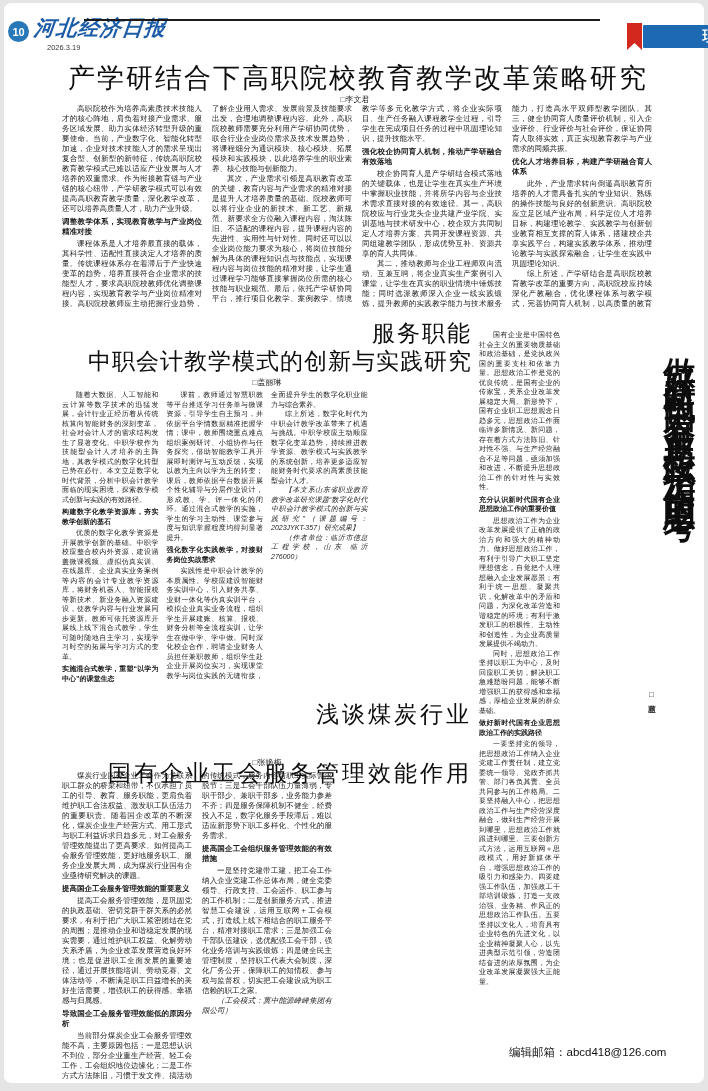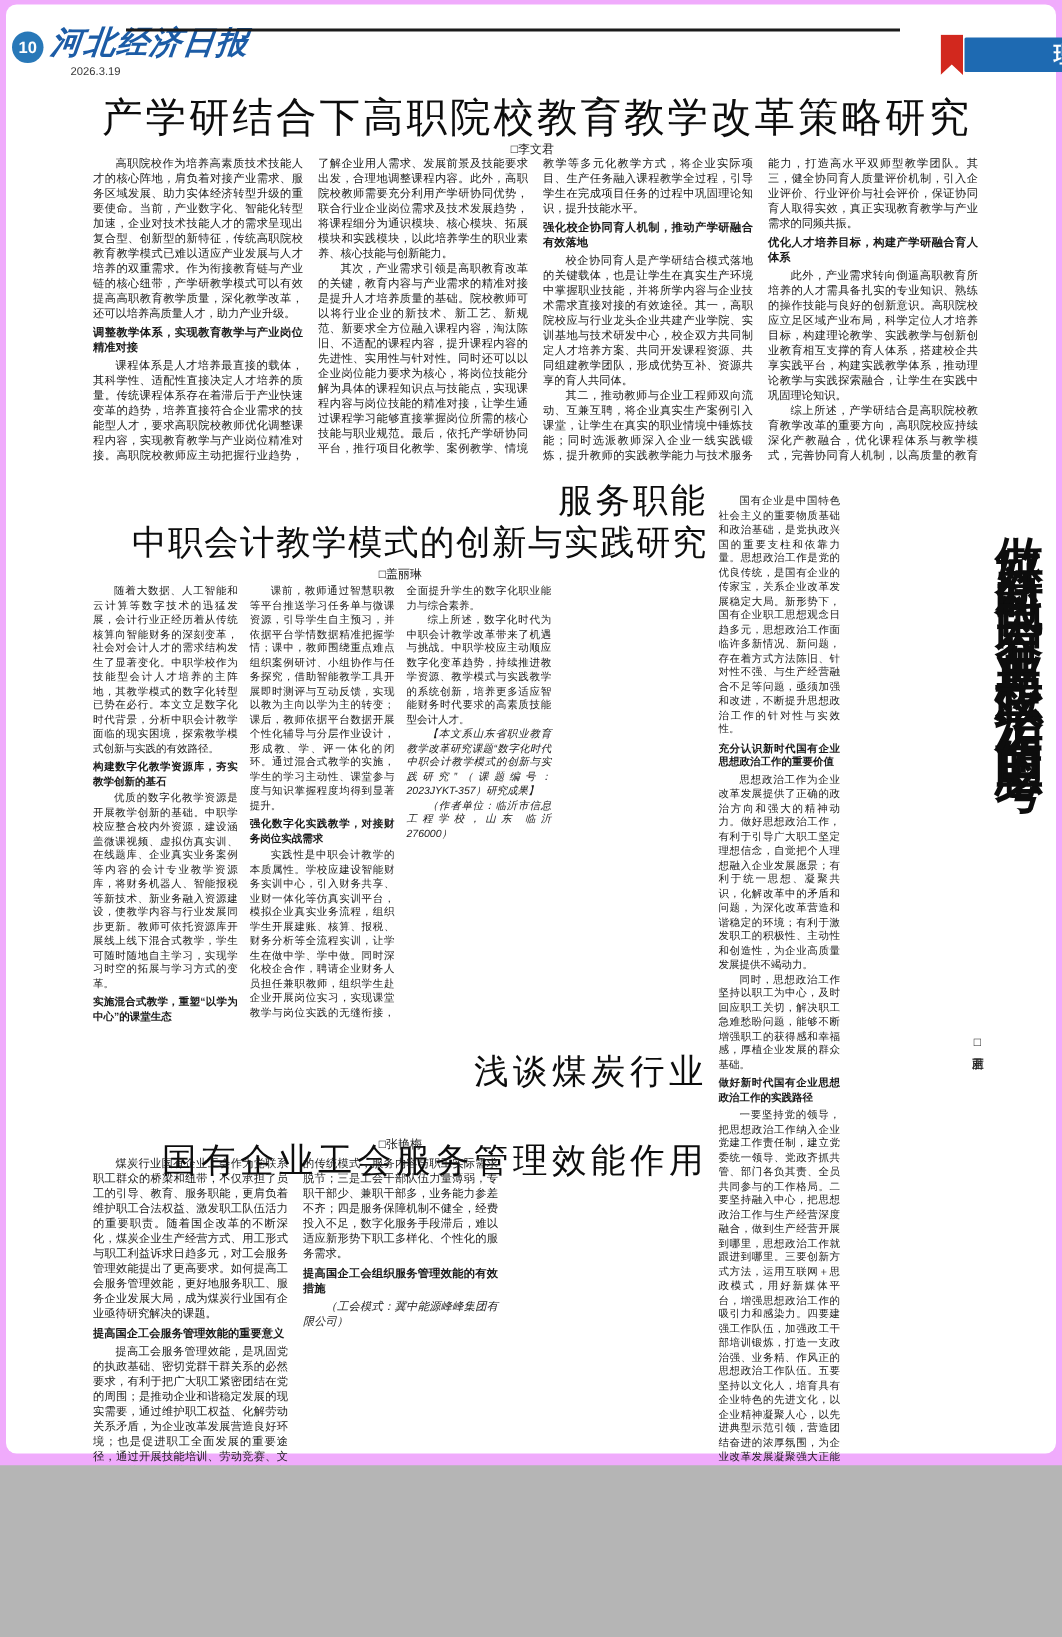--- a/index.html
+++ b/index.html
@@ -1,17 +1,17 @@
 <!DOCTYPE html>
 <html><head>
 <meta charset="utf-8">
 <style>
   html,body{margin:0;padding:0;}
   body{background:#b5b5b5;font-family:"Liberation Sans",sans-serif;}
-  .page{position:relative;width:708px;height:977px;background:#f0abfc;overflow:hidden;}
+  .page{position:relative;width:708px;height:1091px;background:#e5e5e5;overflow:hidden;}
   .paper{position:absolute;left:4px;top:3px;right:4px;bottom:8px;background:#ffffff;border-radius:7px;}
   .abs{position:absolute;}
   
   .pagenum{left:8px;top:21px;width:21px;height:21px;border-radius:50%;color:#fff;
     font-size:11px;font-weight:bold;display:flex;align-items:center;justify-content:center;}
   .masthead{left:34px;top:14px;font-family:"DejaVu Serif",serif;font-style:italic;font-weight:bold;
     font-size:21px;letter-spacing:1px;transform:skewX(-6deg);}
   .date{left:47px;top:43px;font-size:7.5px;color:#3a3a3a;}
   .toprule{left:84px;top:19px;width:516px;height:2px;background:#1b1b1b;}
   .ribbon{left:627px;top:23px;width:15px;height:27px;
@@ -101,20 +101,21 @@
   <div class="abs title a3-t1">浅谈煤炭行业</div>
   <div class="abs title a3-t2">国有企业工会服务管理效能作用</div>
   <div class="abs byline a3-byline">□张艳梅</div>
   <div class="abs flow a3-body">
       <p class="fl-p">煤炭行业国有企业工会作为党联系职工群众的桥梁和纽带，不仅承担了员工的引导、教育、服务职能，更肩负着维护职工合法权益、激发职工队伍活力的重要职责。随着国企改革的不断深化，煤炭企业生产经营方式、用工形式与职工利益诉求日趋多元，对工会服务管理效能提出了更高要求。如何提高工会服务管理效能，更好地服务职工、服务企业发展大局，成为煤炭行业国有企业亟待研究解决的课题。</p>
       <p class="fl-h">提高国企工会服务管理效能的重要意义</p>
       <p class="fl-p">提高工会服务管理效能，是巩固党的执政基础、密切党群干群关系的必然要求，有利于把广大职工紧密团结在党的周围；是推动企业和谐稳定发展的现实需要，通过维护职工权益、化解劳动关系矛盾，为企业改革发展营造良好环境；也是促进职工全面发展的重要途径，通过开展技能培训、劳动竞赛、文体活动等，不断满足职工日益增长的美好生活需要，增强职工的获得感、幸福感与归属感。</p>
       <p class="fl-h">导致国企工会服务管理效能低的原因分析</p>
       <p class="fl-p">当前部分煤炭企业工会服务管理效能不高，主要原因包括：一是思想认识不到位，部分企业重生产经营、轻工会工作，工会组织地位边缘化；二是工作方式方法陈旧，习惯于发文件、搞活动的传统模式，服务内容与职工实际需求脱节；三是工会干部队伍力量薄弱，专职干部少、兼职干部多，业务能力参差不齐；四是服务保障机制不健全，经费投入不足，数字化服务手段滞后，难以适应新形势下职工多样化、个性化的服务需求。</p>
       <p class="fl-h">提高国企工会组织服务管理效能的有效措施</p>
+      <p class="fl-p">一是坚持党建带工建，把工会工作纳入企业党建工作总体布局，健全党委领导、行政支持、工会运作、职工参与的工作机制；二是创新服务方式，推进智慧工会建设，运用互联网＋工会模式，打造线上线下相结合的职工服务平台，精准对接职工需求；三是加强工会干部队伍建设，选优配强工会干部，强化业务培训与实践锻炼；四是健全民主管理制度，坚持职工代表大会制度，深化厂务公开，保障职工的知情权、参与权与监督权，切实把工会建设成为职工信赖的职工之家。</p>
       <p class="fl-n">（工会模式：冀中能源峰峰集团有限公司）</p>
     </div>
 
   <div class="abs flow a4-body">
       <p class="fl-p">国有企业是中国特色社会主义的重要物质基础和政治基础，是党执政兴国的重要支柱和依靠力量。思想政治工作是党的优良传统，是国有企业的传家宝，关系企业改革发展稳定大局。新形势下，国有企业职工思想观念日趋多元，思想政治工作面临许多新情况、新问题，存在着方式方法陈旧、针对性不强、与生产经营融合不足等问题，亟须加强和改进，不断提升思想政治工作的针对性与实效性。</p>
       <p class="fl-h">充分认识新时代国有企业思想政治工作的重要价值</p>
       <p class="fl-p">思想政治工作为企业改革发展提供了正确的政治方向和强大的精神动力。做好思想政治工作，有利于引导广大职工坚定理想信念，自觉把个人理想融入企业发展愿景；有利于统一思想、凝聚共识，化解改革中的矛盾和问题，为深化改革营造和谐稳定的环境；有利于激发职工的积极性、主动性和创造性，为企业高质量发展提供不竭动力。</p>
       <p class="fl-p">同时，思想政治工作坚持以职工为中心，及时回应职工关切，解决职工急难愁盼问题，能够不断增强职工的获得感和幸福感，厚植企业发展的群众基础。</p>
       <p class="fl-h">做好新时代国有企业思想政治工作的实践路径</p>
       <p class="fl-p">一要坚持党的领导，把思想政治工作纳入企业党建工作责任制，建立党委统一领导、党政齐抓共管、部门各负其责、全员共同参与的工作格局。二要坚持融入中心，把思想政治工作与生产经营深度融合，做到生产经营开展到哪里，思想政治工作就跟进到哪里。三要创新方式方法，运用互联网＋思政模式，用好新媒体平台，增强思想政治工作的吸引力和感染力。四要建强工作队伍，加强政工干部培训锻炼，打造一支政治强、业务精、作风正的思想政治工作队伍。五要坚持以文化人，培育具有企业特色的先进文化，以企业精神凝聚人心，以先进典型示范引领，营造团结奋进的浓厚氛围，为企业改革发展凝聚强大正能量。</p>

